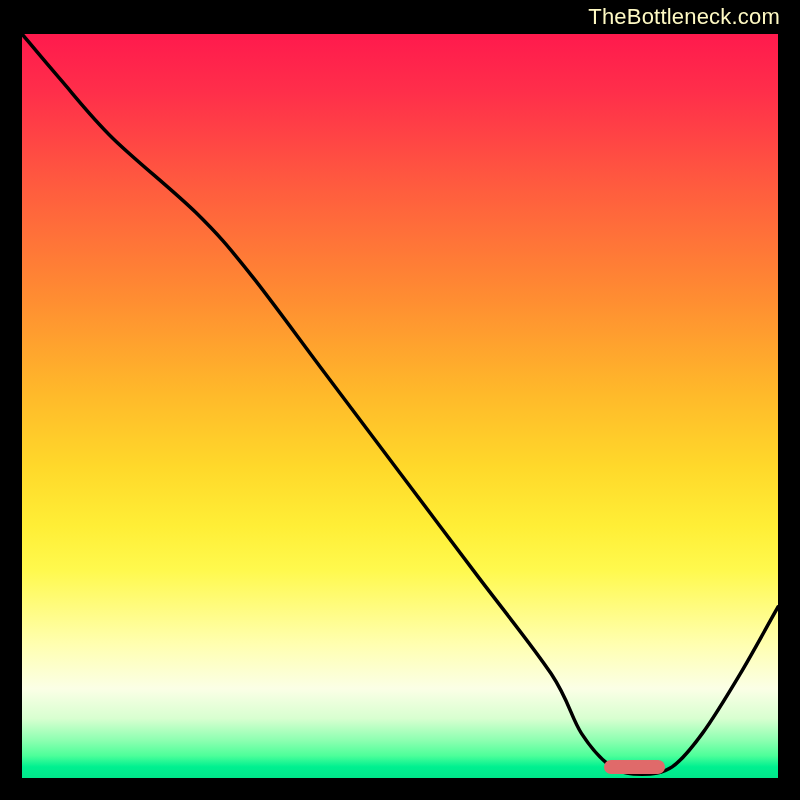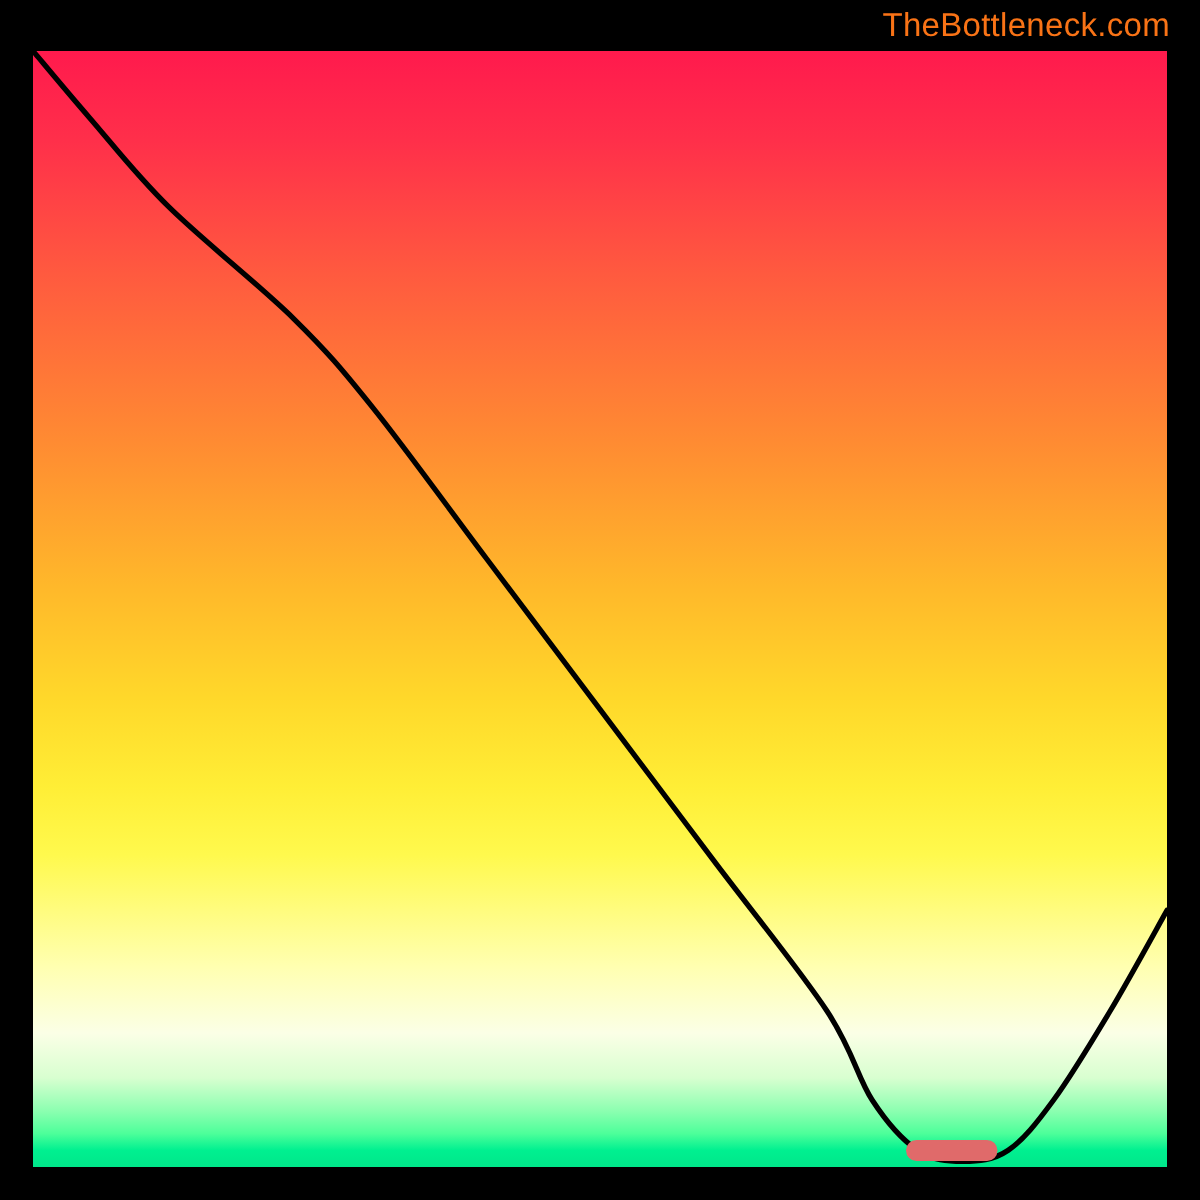--- a/index.html
+++ b/index.html
@@ -14,21 +14,21 @@
   .container {
     position: relative;
     width: 800px;
     height: 800px;
     background: #000;
   }
   .attribution {
     position: absolute;
     top: 4px;
     right: 20px;
-    color: #f97316;
+    color: #fef9c3;
     font-size: 22px;
     font-weight: 500;
     letter-spacing: 0.2px;
     z-index: 10;
   }
   .plot-frame {
     position: absolute;
     left: 18px;
     top: 30px;
     width: 764px;

